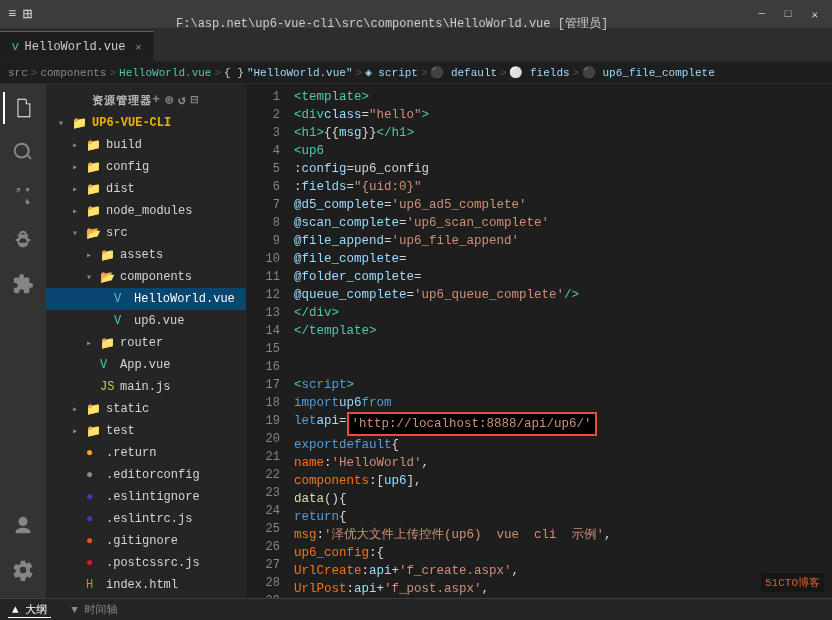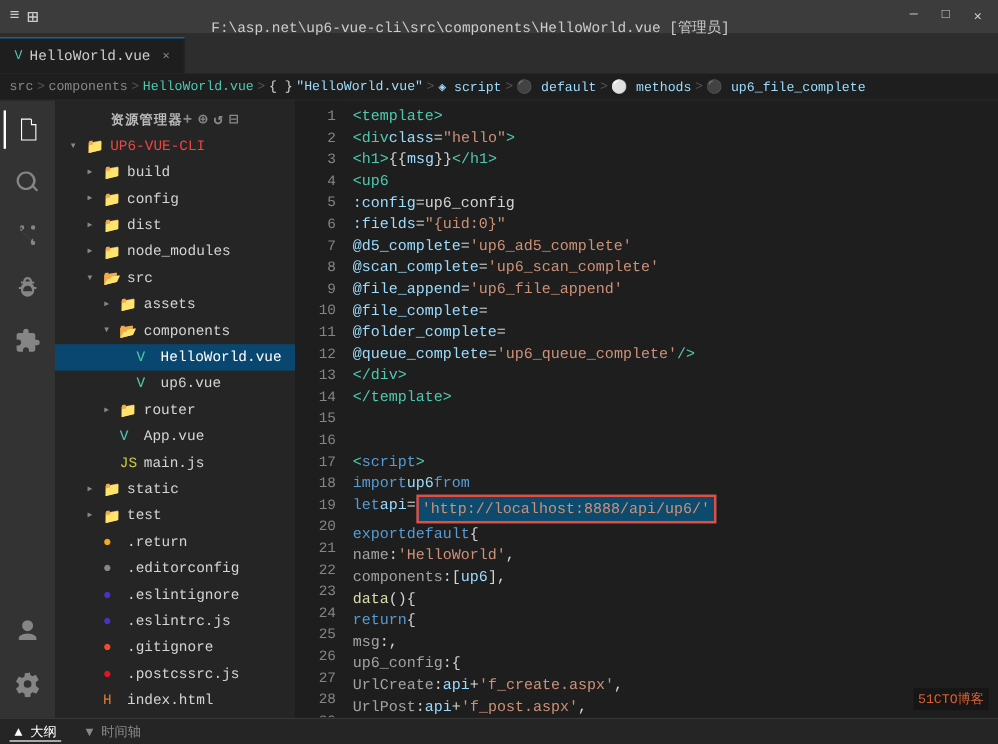--- a/index.html
+++ b/index.html
@@ -247,21 +247,21 @@
     }
 
     
     .kw { color: #569cd6; }       
     .tag { color: #4ec9b0; }      
     .attr { color: #9cdcfe; }     
     .str { color: #ce9178; }     
     .punc { color: #d4d4d4; }  
     .fn { color: #dcdcaa; }      
     .var { color: #9cdcfe; }      
-    .prop { color: #a3a3a3; }     
+    .prop { color: #f97316; }     
     .op { color: #d4d4d4; }       
     .plain { color: #d4d4d4; }
 
     
     ::-webkit-scrollbar { width: 8px; height: 8px; }
     ::-webkit-scrollbar-track { background: #1e1e1e; }
     ::-webkit-scrollbar-thumb { background: #424242; border-radius: 4px; }
 
     
     #watermark {
@@ -325,21 +325,21 @@
   <span class="sep">&gt;</span>
   <span class="bc-vue">HelloWorld.vue</span>
   <span class="sep">&gt;</span>
   <span class="bc-bracket">{ }</span>
   <span style="color:#9cdcfe;">"HelloWorld.vue"</span>
   <span class="sep">&gt;</span>
   <span style="color:#9cdcfe;font-family:Liberation Mono, monospace;">◈ script</span>
   <span class="sep">&gt;</span>
   <span style="color:#9cdcfe;">⚫ default</span>
   <span class="sep">&gt;</span>
-  <span style="color:#9cdcfe;">⚪ methods</span>
+  <span style="color:#9cdcfe;">⚪ fields</span>
   <span class="sep">&gt;</span>
   <span style="color:#9cdcfe;">⚫ up6_file_complete</span>
 </div>
 
 <div id="main">
 
   <div id="activity-bar">
     <div class="activity-icon active" title="Explorer">
       <svg width="22" height="22" viewBox="0 0 24 24" fill="currentColor">
           <path d="M6 2h9l5 5v15H6V2zm1 1v18h12V8h-4V3H7zm9 0v4h4l-4-4z"></path>
@@ -388,21 +388,21 @@
         <span title="Refresh">↺</span>
         <span title="Collapse">⊟</span>
       </div>
     </div>
     <div id="file-tree">
 
       <div class="tree-item">
         <span class="indent" style="width:4px;"></span>
         <span class="arrow">▾</span>
         <span class="file-icon icon-folder-open">📁</span>
-        <span class="file-name" style="color:#ef4444;font-weight:normal;">UP6-VUE-CLI</span>
+        <span class="file-name" style="color:#eab308;font-weight:bold;">UP6-VUE-CLI</span>
       </div>
 
       <div class="tree-item">
         <span class="indent" style="width:18px;"></span>
         <span class="arrow">▸</span>
         <span class="file-icon icon-folder">📁</span>
         <span class="file-name">build</span>
       </div>
 
       <div class="tree-item">
@@ -600,27 +600,27 @@
         <div class="code-line">      <span class="attr">@file_append</span><span class="op">=</span><span class="str">'up6_file_append'</span></div>
         <div class="code-line">      <span class="attr">@file_complete</span><span class="op">=</span></div>
         <div class="code-line">      <span class="attr">@folder_complete</span><span class="op">=</span></div>
         <div class="code-line">      <span class="attr">@queue_complete</span><span class="op">=</span><span class="str">'up6_queue_complete'</span><span class="tag">/&gt;</span></div>
         <div class="code-line">  <span class="tag">&lt;/</span><span class="tag">div</span><span class="tag">&gt;</span></div>
         <div class="code-line"><span class="tag">&lt;/</span><span class="tag">template</span><span class="tag">&gt;</span></div>
         <div class="code-line"></div>
         <div class="code-line"></div>
         <div class="code-line"><span class="tag">&lt;</span><span class="kw">script</span><span class="tag">&gt;</span></div>
         <div class="code-line"><span class="kw">import</span> <span class="var">up6</span>  <span class="kw">from</span> </div>
-        <div class="code-line" style="background:#1e1e1e;"><span class="kw">let</span> <span class="var">api</span> <span class="op">=</span> <span style="border:2px solid #e74c3c;padding:1px 3px;background:#0c4a6e;"><span class="str">'http://localhost:8888/api/up6/'</span></span></div>
+        <div class="code-line" style="background:#1e1e1e;"><span class="kw">let</span> <span class="var">api</span> <span class="op">=</span> <span style="border:2px solid #e74c3c;padding:1px 3px;background:#000000;"><span class="str">'http://localhost:8888/api/up6/'</span></span></div>
         <div class="code-line"><span class="kw">export</span> <span class="kw">default</span>  <span class="punc">{</span></div>
         <div class="code-line">  <span class="prop">name</span><span class="op">:</span> <span class="str">'HelloWorld'</span><span class="punc">,</span></div>
         <div class="code-line">  <span class="prop">components</span><span class="op">:</span> <span class="punc">[</span><span class="var">up6</span><span class="punc">],</span></div>
         <div class="code-line">  <span class="fn">data</span> <span class="punc">()</span> <span class="punc">{</span></div>
         <div class="code-line">    <span class="kw">return</span> <span class="punc">{</span></div>
-        <div class="code-line">      <span class="prop">msg</span><span class="op">:</span> <span class="punc">,</span></div>
+        <div class="code-line">      <span class="prop">msg</span><span class="op">:</span> <span class="str">'泽优大文件上传控件(up6)  vue  cli  示例'</span><span class="punc">,</span></div>
         <div class="code-line">      <span class="prop">up6_config</span><span class="op">:</span> <span class="punc">{</span></div>
         <div class="code-line">        <span class="prop">UrlCreate</span><span class="op">:</span> <span class="var">api</span> <span class="op">+</span> <span class="str">'f_create.aspx'</span><span class="punc">,</span></div>
         <div class="code-line">        <span class="prop">UrlPost</span><span class="op">:</span> <span class="var">api</span> <span class="op">+</span> <span class="str">'f_post.aspx'</span><span class="punc">,</span></div>
 
       </div>
     </div>
   </div>
 </div>
 
 <div id="bottom-panels">

